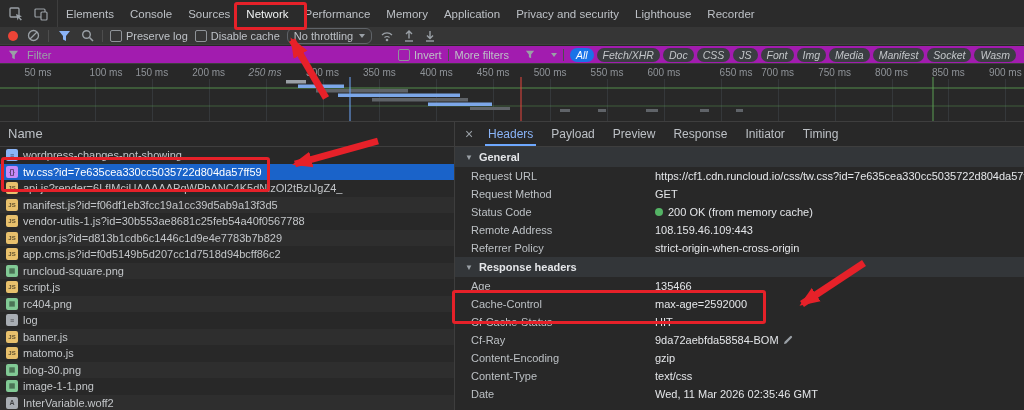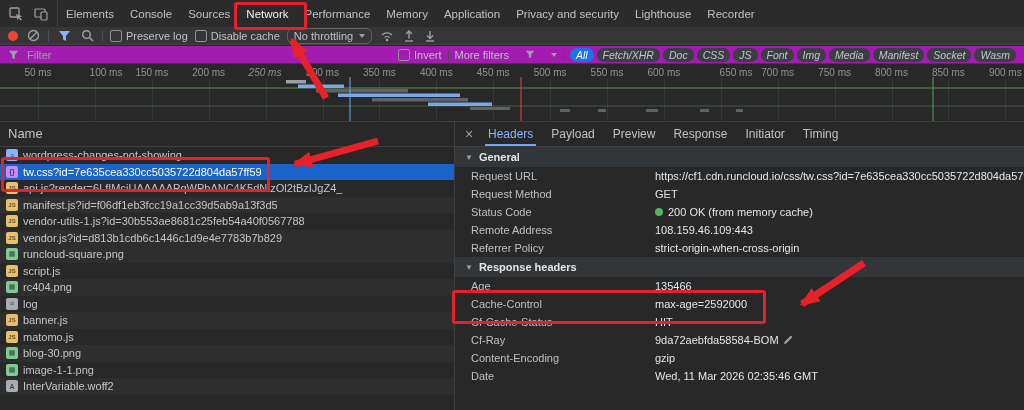--- a/index.html
+++ b/index.html
@@ -276,20 +276,24 @@
             <span class="req-name">manifest.js?id=f06df1eb3fcc19a1cc39d5ab9a13f3d5</span>
           </div>
           <div class="req-row">
             <span class="file-icon t-js">JS</span>
             <span class="req-name">vendor-utils-1.js?id=30b553ae8681c25feb54a40f0567788</span>
           </div>
           <div class="req-row odd">
             <span class="file-icon t-js">JS</span>
             <span class="req-name">vendor.js?id=d813b1cdb6c1446c1d9e4e7783b7b829</span>
           </div>
+          <div class="req-row">
+            <span class="file-icon t-js">JS</span>
+            <span class="req-name">app.cms.js?id=f0d5149b5d207cc1d7518d94bcff86c2</span>
+          </div>
           <div class="req-row odd">
             <span class="file-icon t-img">▦</span>
             <span class="req-name">runcloud-square.png</span>
           </div>
           <div class="req-row">
             <span class="file-icon t-js">JS</span>
             <span class="req-name">script.js</span>
           </div>
           <div class="req-row odd">
             <span class="file-icon t-img">▦</span>
@@ -379,20 +383,24 @@
             <span class="v">9da72aebfda58584-BOM</span>
             <span class="pencil">
               <svg width="10" height="10" viewBox="0 0 10 10">
                 <path d="M1 9 L1.6 6.8 L7.2 1.2 A0.9 0.9 0 0 1 8.8 2.8 L3.2 8.4 Z" fill="#9aa0a6"></path>
               </svg>
             </span>
           </div>
           <div class="kv">
             <span class="k">Content-Encoding</span>
             <span class="v">gzip</span>
+          </div>
+          <div class="kv">
+            <span class="k">Content-Type</span>
+            <span class="v">text/css</span>
           </div>
           <div class="kv">
             <span class="k">Date</span>
             <span class="v">Wed, 11 Mar 2026 02:35:46 GMT</span>
           </div>
         </div>
     </div>
   </div>
 
   <div class="ann-box" id="ann-tab" style="left: 234.328px; top: 2px; width: 66.1875px; height: 22px;"></div>

